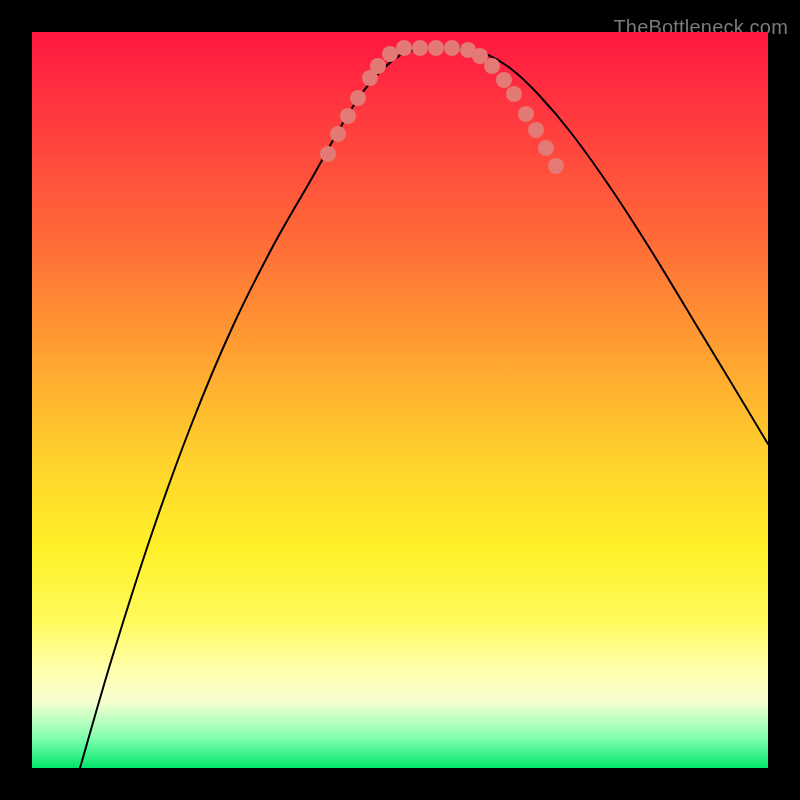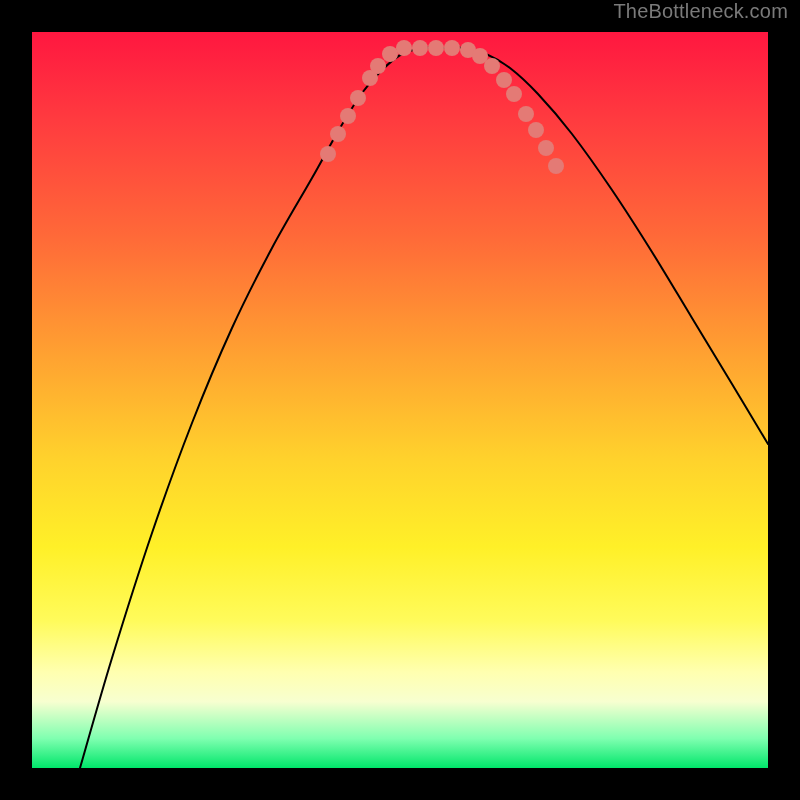--- a/index.html
+++ b/index.html
@@ -34,21 +34,21 @@
       #fff028 70%,
       #fffb5b 80%,
       #ffffb0 87%,
       #f7ffd0 91%,
       #7fffb0 96%,
       #00e66a 100%
     );
   }
   .watermark {
     position: absolute;
-    top: 0;
+    top: 16px;
     right: 12px;
     color: #7a7a7a;
     font-size: 20px;
     font-weight: 500;
     letter-spacing: 0.2px;
     user-select: none;
   }
   svg.curve {
     position: absolute;
     left: 0;

